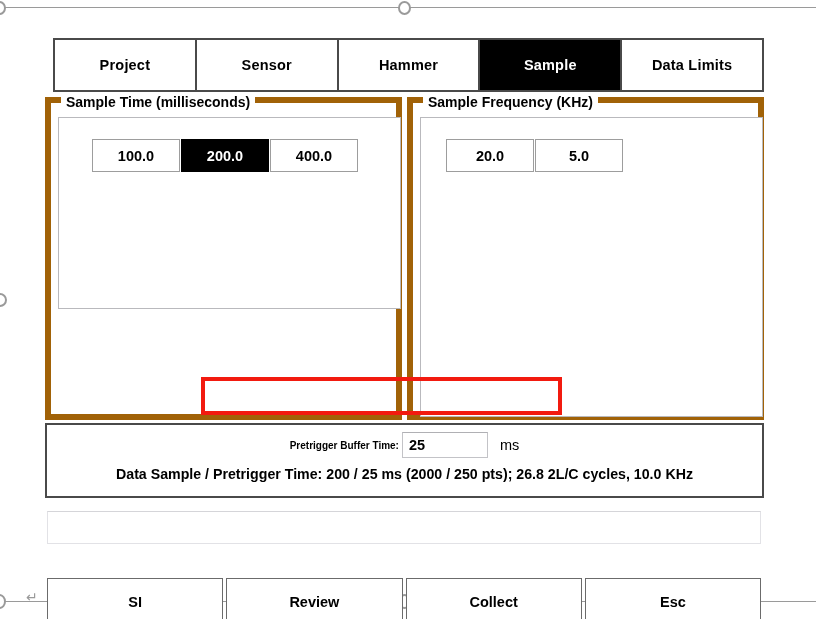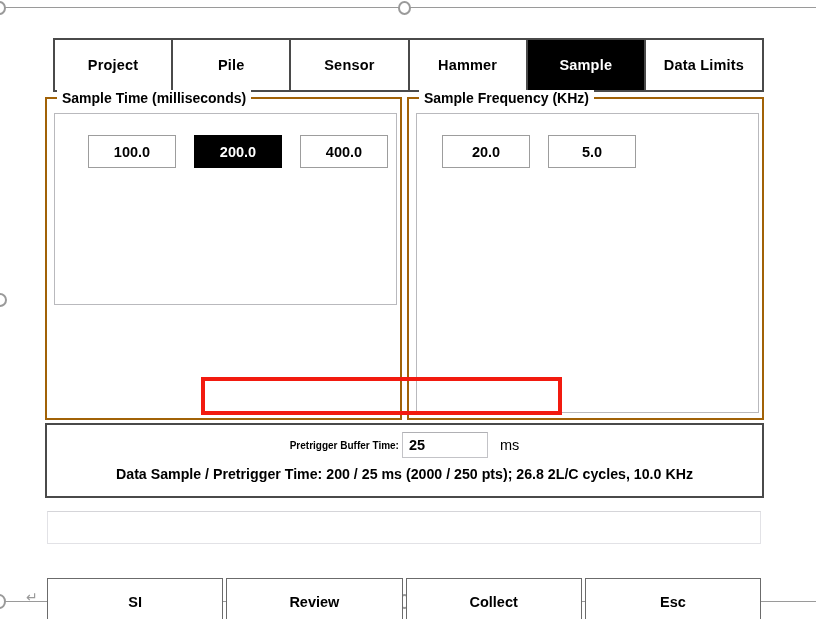--- a/index.html
+++ b/index.html
@@ -88,21 +88,21 @@
   }
   .tab:first-child { margin-left: 8px; }
   .tab.active {
     background: #000000;
     color: #ffffff;
   }
 
   
   .group {
     position: absolute;
-    border: 2px solid #a16207;
+    border: 6px solid #a16207;
     box-sizing: border-box;
     background: #ffffff;
   }
   .group-left  { left: 0px;   top: 59px; width: 357px; height: 323px; }
   .group-right { left: 362px; top: 59px; width: 357px; height: 323px; }
 
   .group-title {
     position: absolute;
     top: -9px;
     left: 10px;
@@ -121,21 +121,21 @@
     background: #ffffff;
   }
   .panel-left  { left: 7px;  top: 14px; width: 343px; height: 192px; }
   .panel-right { left: 7px;  top: 14px; width: 343px; height: 300px; }
 
   
   .preset-row {
     position: absolute;
     top: 36px;
     display: flex;
-    gap: 18px;
+    gap: 1px;
   }
   .preset-row.left  { left: 41px; }
   .preset-row.right { left: 33px; }
 
   .preset-btn {
     width: 88px;
     height: 33px;
     border: 1px solid #9d9d9d;
     background: #ffffff;
     color: #000000;
@@ -276,21 +276,20 @@
   <div class="sel-handle h-bottom"></div>
   <div class="sel-handle h-left"></div>
   <div class="sel-handle h-tl"></div>
   <div class="sel-handle h-bl"></div>
   <div class="return-glyph">↵</div>
 
   <div id="app">
 
     <div class="tabstrip">
       <div class="tab">Project</div>
-      <div class="tab">Pile</div>
       <div class="tab">Sensor</div>
       <div class="tab">Hammer</div>
       <div class="tab active">Sample</div>
       <div class="tab">Data Limits</div>
     </div>
 
     <div class="group group-left">
       <div class="group-title">Sample Time (milliseconds)</div>
       <div class="inner-panel panel-left"></div>
       <div class="preset-row left">

